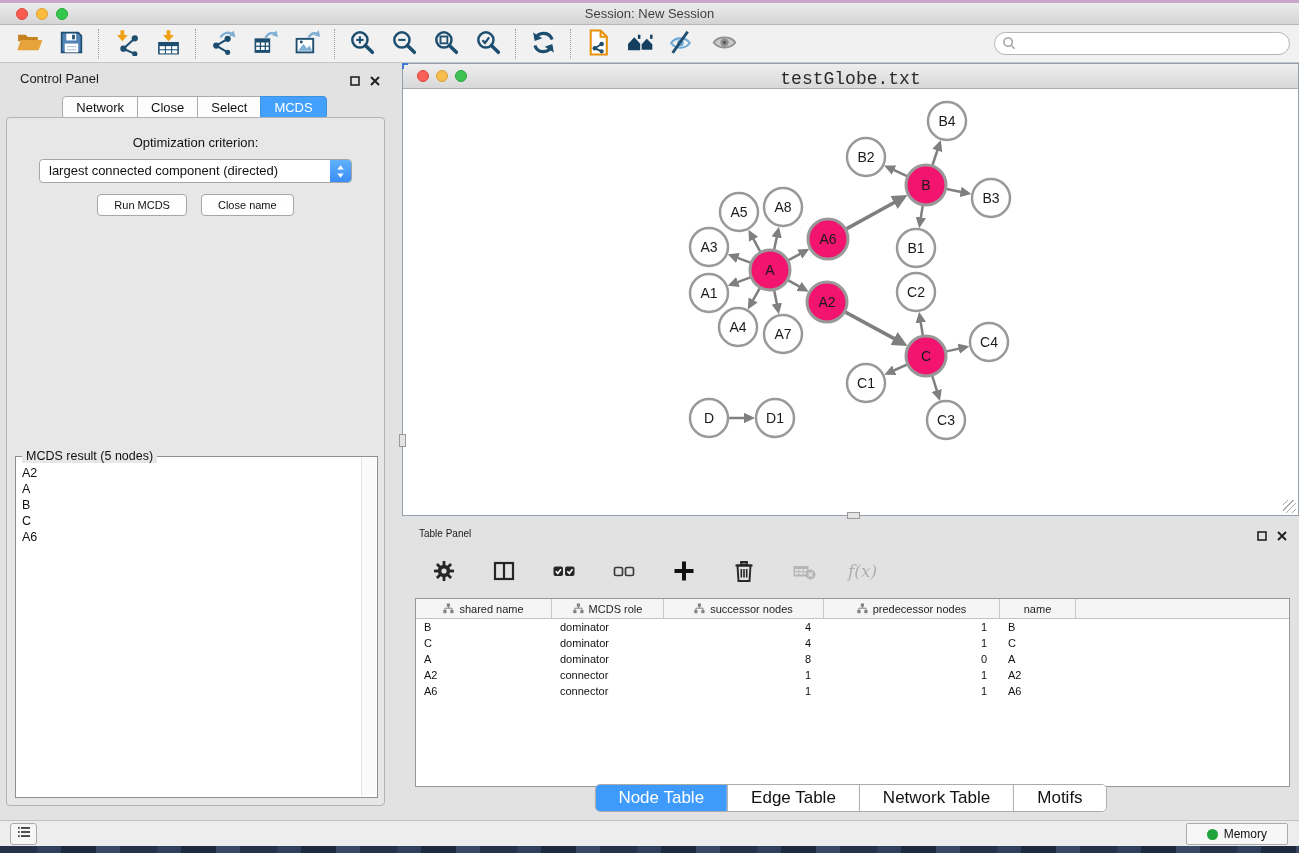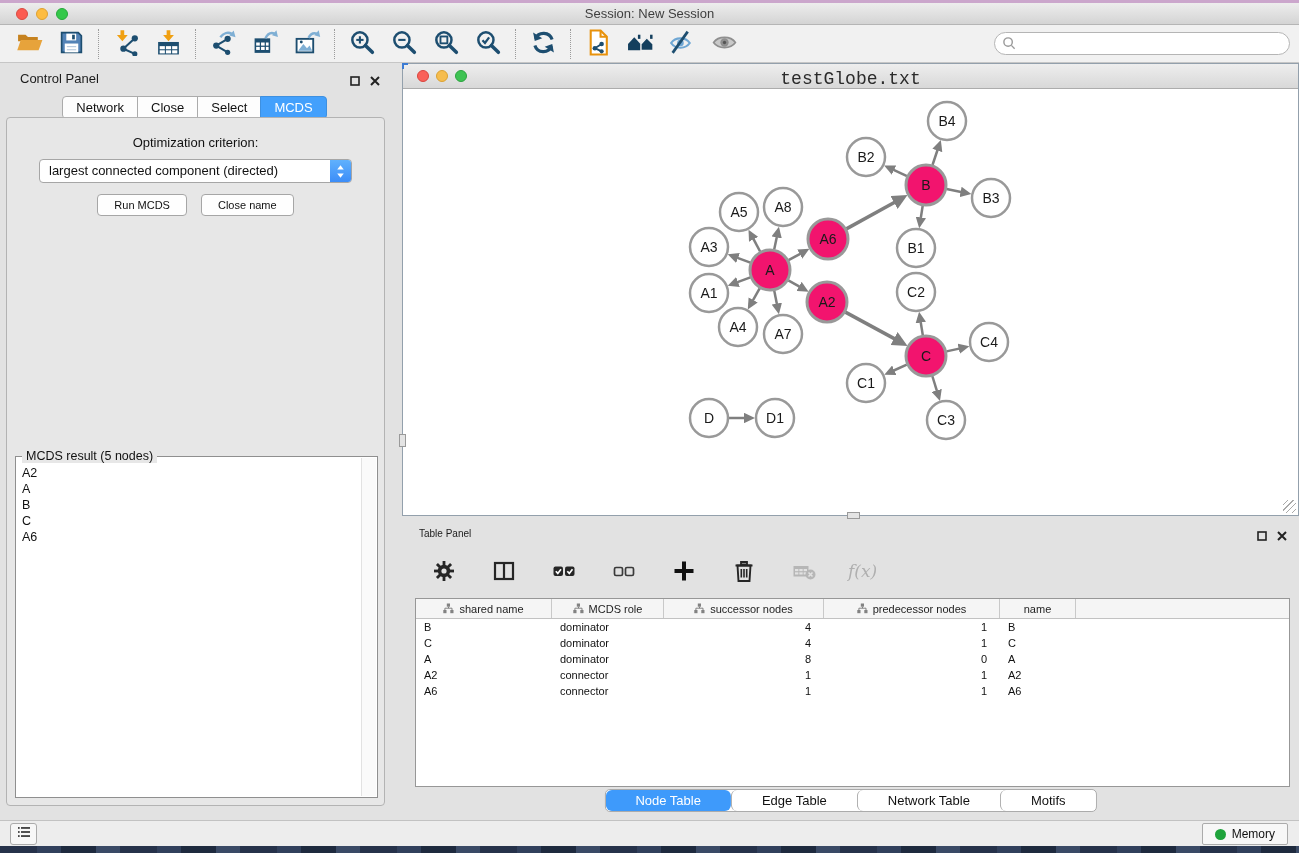--- a/index.html
+++ b/index.html
@@ -76,29 +76,29 @@
   .tp-btn.wide svg { width:34px; }
   .tp-btn.disabled { opacity:.8; }
   .tp-table { position:absolute; left:13px; right:9px; top:78px; height:189px; background:#FFF; border:1px solid #979797; overflow:hidden; }
   .th-row { display:flex; height:20px; background:#F5F5F5; border-bottom:1px solid #C2C2C2; }
   .th-cell { display:flex; align-items:center; justify-content:center; gap:5px; font-size:11px; color:#1E1E1E; border-right:1px solid #C9C9C9; }
   .th-fill { flex:1; background:#F5F5F5; }
   .td-row { display:flex; height:16px; }
   .td-cell { display:flex; align-items:center; font-size:11px; color:#111; padding:0 8px; }
   .td-cell.right { justify-content:flex-end; padding-right:13px; }
   .tp-tabs { position:absolute; left:50%; transform:translateX(-50%); bottom:8px; display:flex; border:1px solid #ABABAB; border-radius:5px; overflow:hidden; background:#FFF; }
-  .tp-tab { padding:3px 30px; font-size:13px; color:#111; background:#FFF; border-left:1px solid #ABABAB; white-space:nowrap;border-radius:6px; }
+  .tp-tab { padding:3px 23px; font-size:17px; color:#111; background:#FFF; border-left:1px solid #ABABAB; white-space:nowrap; }
   .tp-tab:first-child { border-left:none; }
   .tp-tab.active { background:#3E9AFB; color:#FFF; }
 
   
   .statusbar { position:absolute; left:0; top:820px; width:1299px; height:26px; background:#EDEDED; border-top:1px solid #C2C2C2; }
   .sb-list-btn { position:absolute; left:10px; top:2px; width:27px; height:22px; background:#F7F7F7; border:1px solid #ABABAB; border-radius:3px; display:flex; align-items:center; justify-content:center; }
   .sb-list-btn svg { width:18px; height:18px; }
-  .sb-memory { position:absolute; right:11px; top:2px; height:22px; display:flex; align-items:center; gap:6px; padding:0 12px; background:#F7F7F7; border:1px solid #ABABAB; border-radius:2px; font-size:12px; color:#111; }
+  .sb-memory { position:absolute; right:11px; top:2px; height:22px; display:flex; align-items:center; gap:6px; padding:0 20px; background:#F7F7F7; border:1px solid #ABABAB; border-radius:2px; font-size:12px; color:#111; }
   .mem-dot { width:11px; height:11px; border-radius:50%; background:#1FA33C; }
 </style>
 </head>
 <body>
 
 <div id="desktop">
   <div class="strip-top"></div>
 
   <div class="titlebar">
     <span class="tl red"></span>

